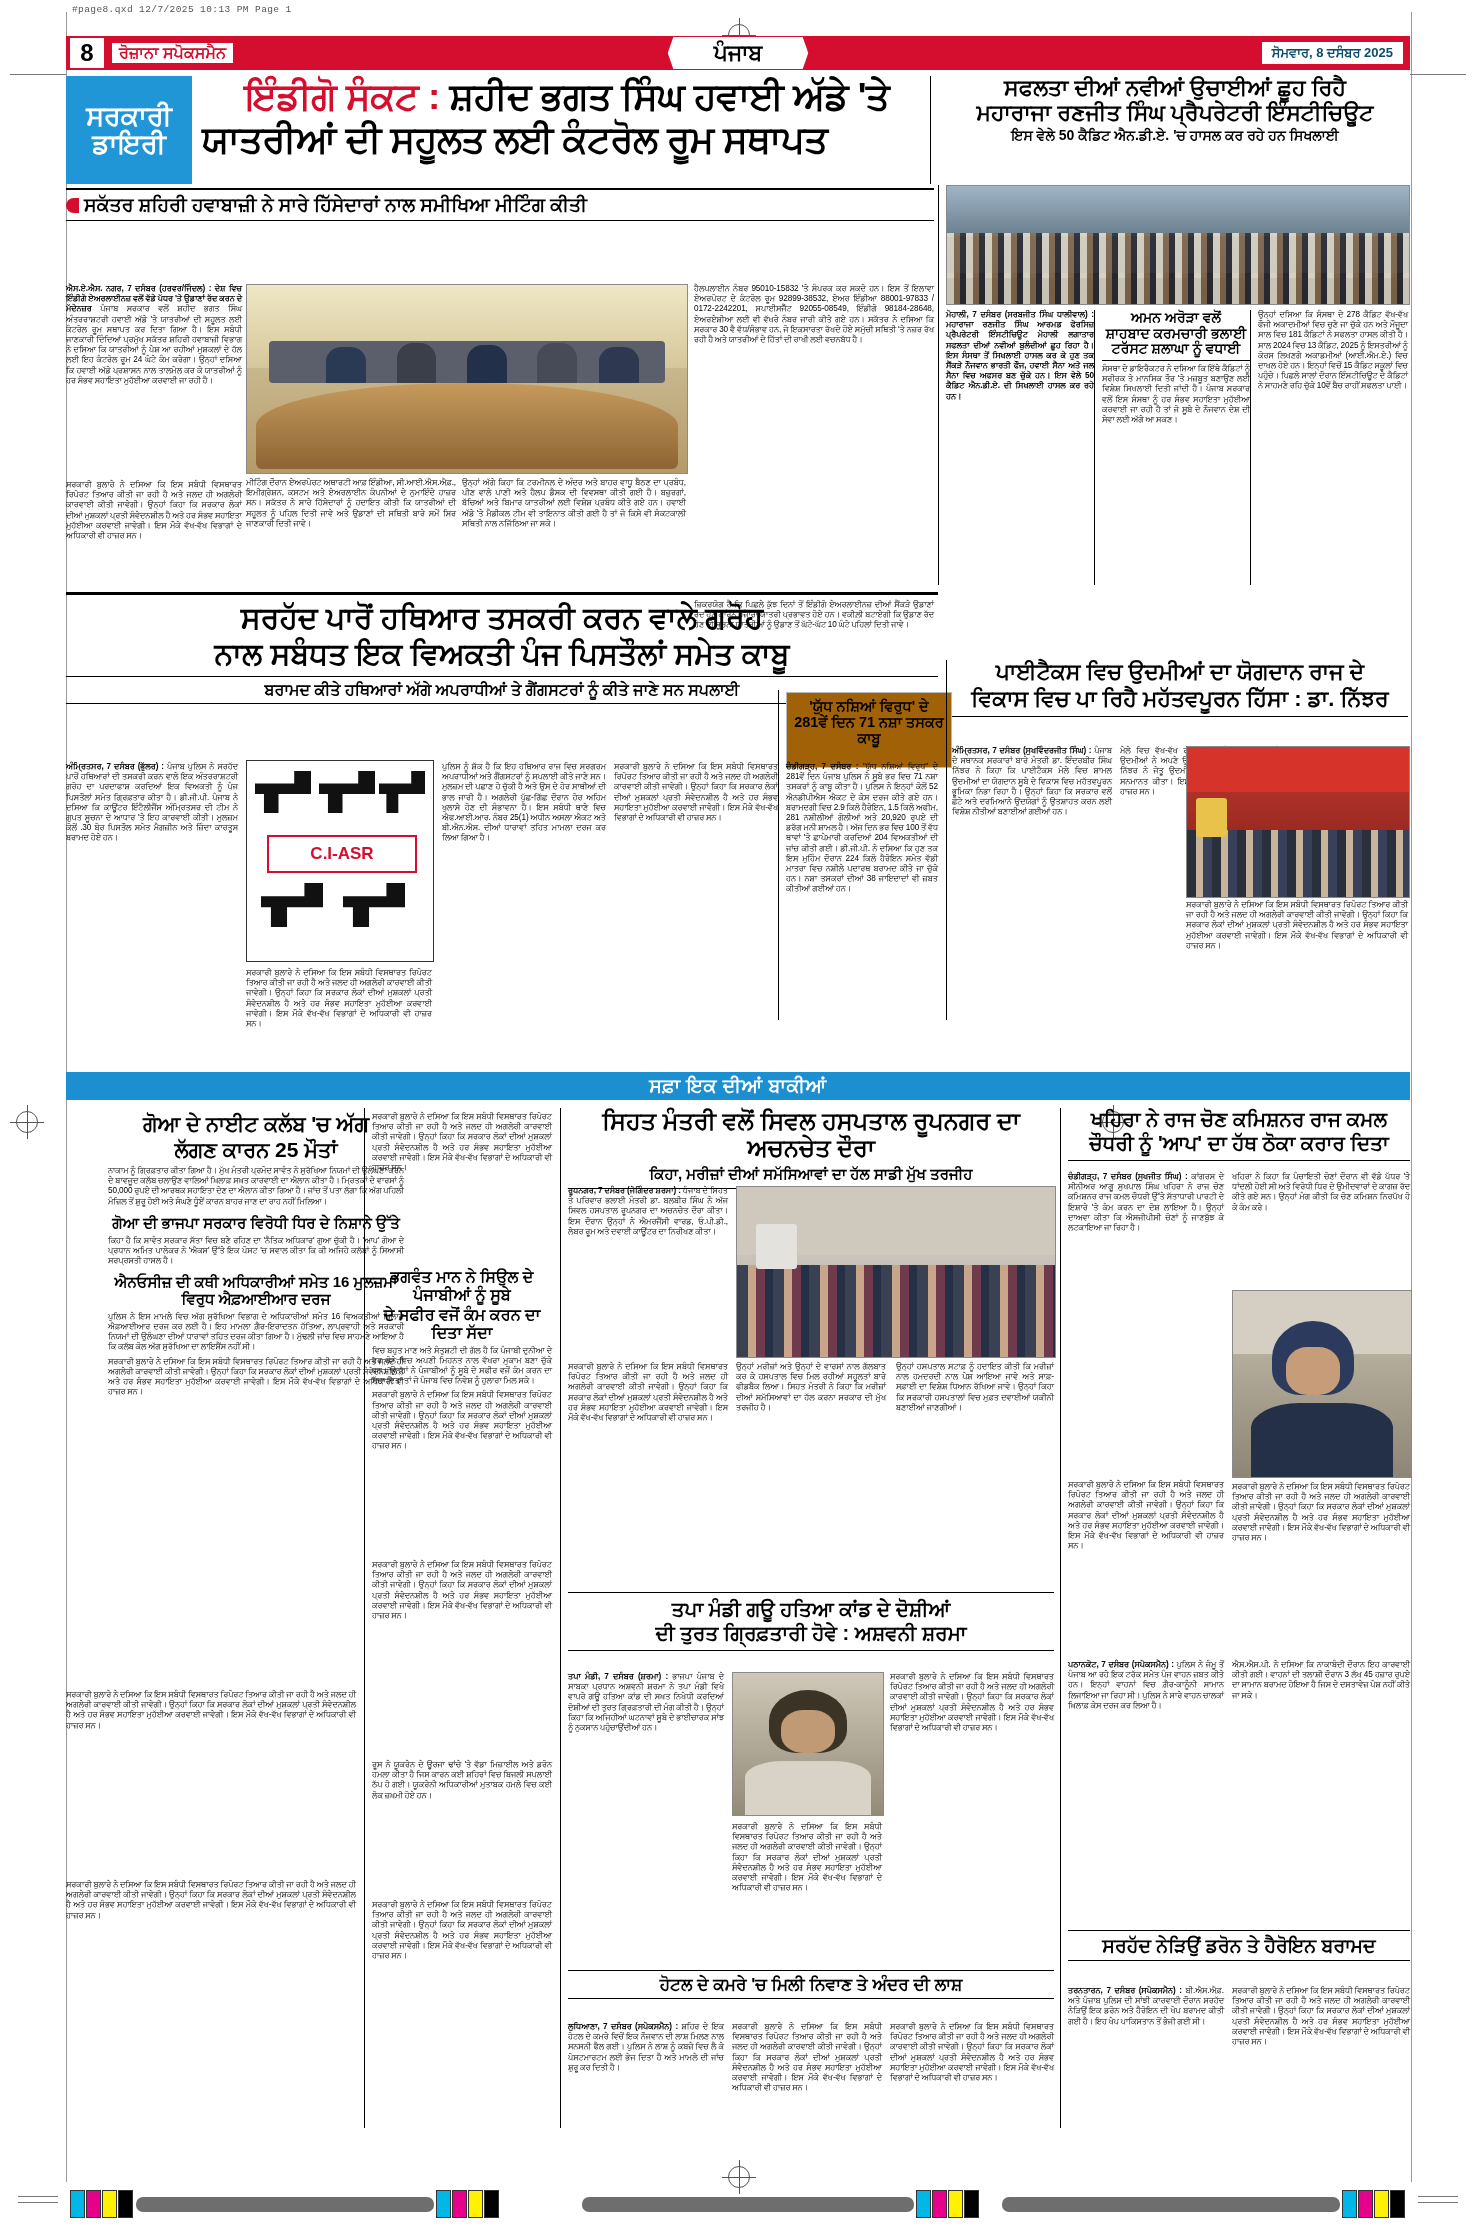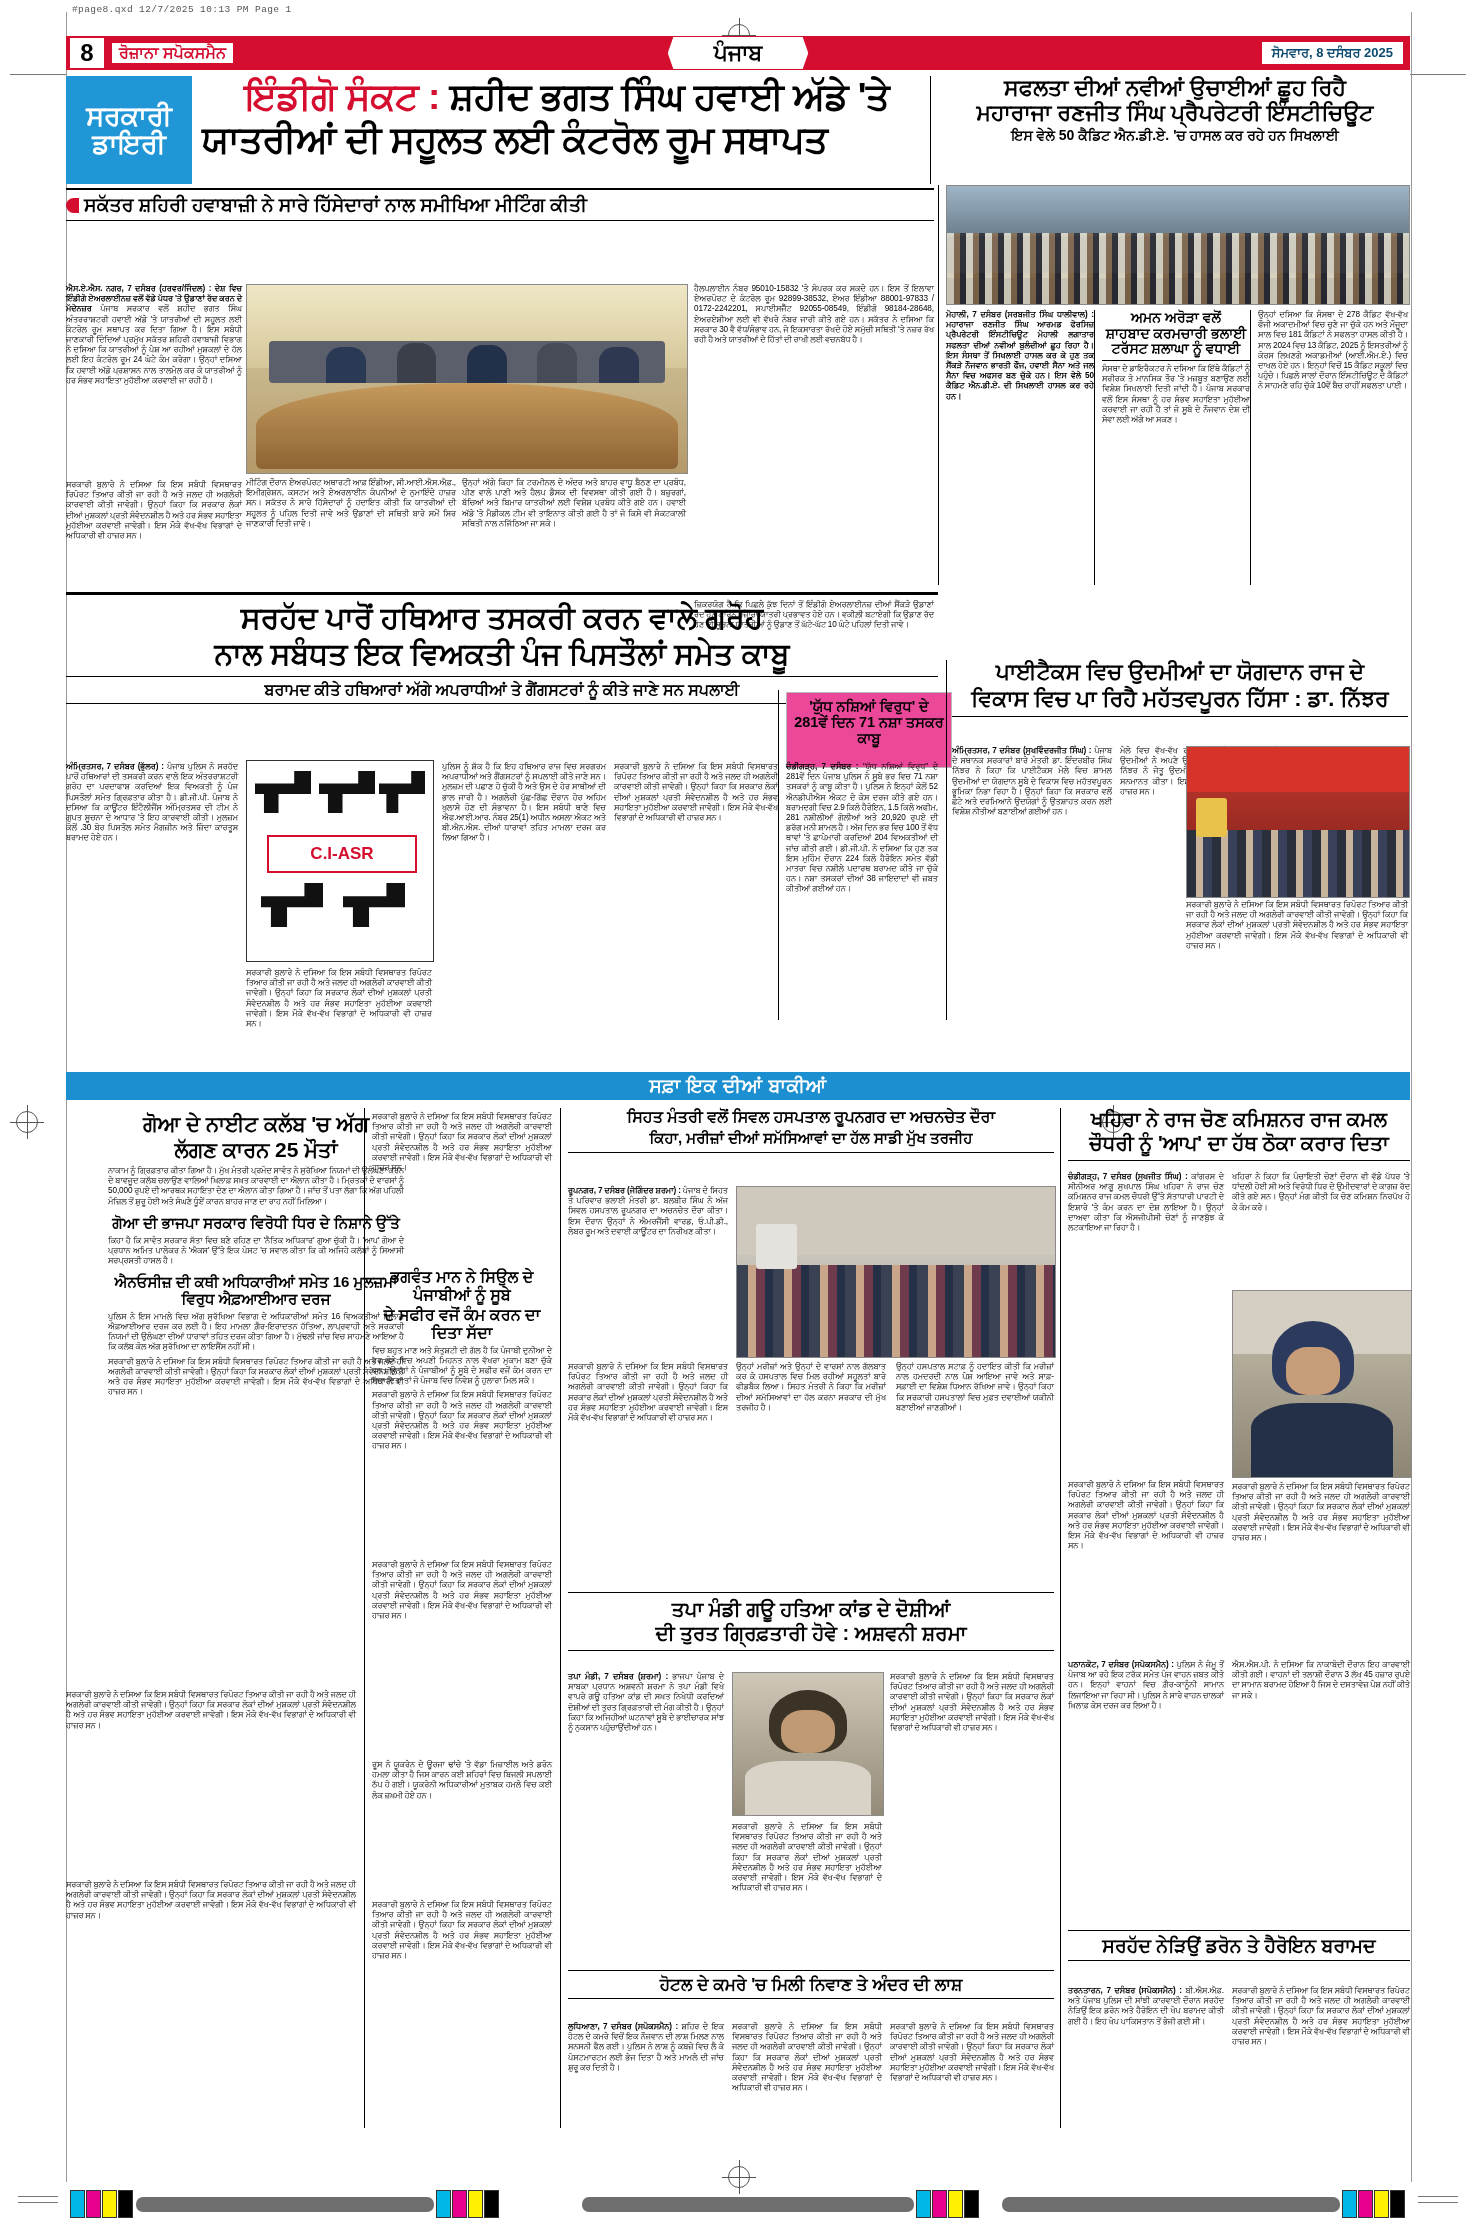--- a/index.html
+++ b/index.html
@@ -54,21 +54,21 @@
      align-items:center;justify-content:center;text-align:center;line-height:1.05;}
   .bluebar{background:#1b8fd0;color:#fff;font-weight:bold;text-align:center;
      font-size:19px;padding:3px 0;letter-spacing:.5px;}
   .hr-thin{height:1px;background:#000;}
   .hr-thick{height:3px;background:#000;}
   .hr-med{height:2px;background:#000;}
 
   
   .photo{background:#c9c9c9;position:relative;overflow:hidden;border:1px solid #8a8a8a;}
 
-  .greybox{background:#ec4899;border:1px solid #b9b9b9;}
+  .greybox{background:#a16207;border:1px solid #b9b9b9;}
   .bullet-red{display:inline-block;width:13px;height:15px;background:#d50d2e;
      border-radius:60% 0 0 60%/50% 0 0 50%;vertical-align:-2px;margin-right:5px;}
 
   
   .cmyk{position:absolute;display:flex;align-items:center;}
   .cmyk i{display:block;width:13px;height:26px;border:1px solid #333;margin-right:1px;}
   .cmyk .bar{height:15px;background:#6e6e6e;border-radius:7px;margin:0 2px;}
   .colbox-c{background:#00b7e8}.colbox-m{background:#e6008c}
   .colbox-y{background:#fff100}.colbox-k{background:#000}
 
@@ -250,21 +250,21 @@
     <div class="hl hl-xs" style="font-size:16px;">ਭਗਵੰਤ ਮਾਨ ਨੇ ਸਿਉਲ ਦੇ ਪੰਜਾਬੀਆਂ ਨੂੰ ਸੂਬੇ</div>
     <div class="hl hl-xs" style="font-size:16px;margin-top:2px;">ਦੇ ਸਫੀਰ ਵਜੋਂ ਕੰਮ ਕਰਨ ਦਾ ਦਿਤਾ ਸੱਦਾ</div>
     <div class="body-text" style="margin-top:4px;">ਵਿਚ ਬਹੁਤ ਮਾਣ ਅਤੇ ਸੰਤੁਸ਼ਟੀ ਦੀ ਗੱਲ ਹੈ ਕਿ ਪੰਜਾਬੀ ਦੁਨੀਆ ਦੇ ਹਰ ਕੋਨੇ ਵਿਚ ਅਪਣੀ ਮਿਹਨਤ ਨਾਲ ਵੱਖਰਾ ਮੁਕਾਮ ਬਣਾ ਚੁੱਕੇ ਹਨ। ਉਨ੍ਹਾਂ ਨੇ ਪੰਜਾਬੀਆਂ ਨੂੰ ਸੂਬੇ ਦੇ ਸਫੀਰ ਵਜੋਂ ਕੰਮ ਕਰਨ ਦਾ ਸੱਦਾ ਦਿਤਾ ਤਾਂ ਜੋ ਪੰਜਾਬ ਵਿਚ ਨਿਵੇਸ਼ ਨੂੰ ਹੁਲਾਰਾ ਮਿਲ ਸਕੇ।</div>
     <div class="body-text" style="margin-top:4px;">ਸਰਕਾਰੀ ਬੁਲਾਰੇ ਨੇ ਦਸਿਆ ਕਿ ਇਸ ਸਬੰਧੀ ਵਿਸਥਾਰਤ ਰਿਪੋਰਟ ਤਿਆਰ ਕੀਤੀ ਜਾ ਰਹੀ ਹੈ ਅਤੇ ਜਲਦ ਹੀ ਅਗਲੇਰੀ ਕਾਰਵਾਈ ਕੀਤੀ ਜਾਵੇਗੀ। ਉਨ੍ਹਾਂ ਕਿਹਾ ਕਿ ਸਰਕਾਰ ਲੋਕਾਂ ਦੀਆਂ ਮੁਸ਼ਕਲਾਂ ਪ੍ਰਤੀ ਸੰਵੇਦਨਸ਼ੀਲ ਹੈ ਅਤੇ ਹਰ ਸੰਭਵ ਸਹਾਇਤਾ ਮੁਹੱਈਆ ਕਰਵਾਈ ਜਾਵੇਗੀ। ਇਸ ਮੌਕੇ ਵੱਖ-ਵੱਖ ਵਿਭਾਗਾਂ ਦੇ ਅਧਿਕਾਰੀ ਵੀ ਹਾਜ਼ਰ ਸਨ।</div>
   </div>
 
   <div class="vline" style="left:364px;top:1108px;height:1020px;"></div>
   <div class="vline" style="left:560px;top:1108px;height:1020px;"></div>
 
   <div style="position:absolute;left:568px;top:1108px;width:486px;">
-    <div class="hl" style="font-size:16px;">ਸਿਹਤ ਮੰਤਰੀ ਵਲੋਂ ਸਿਵਲ ਹਸਪਤਾਲ ਰੂਪਨਗਰ ਦਾ ਅਚਨਚੇਤ ਦੌਰਾ</div>
+    <div class="hl" style="font-size:24px;">ਸਿਹਤ ਮੰਤਰੀ ਵਲੋਂ ਸਿਵਲ ਹਸਪਤਾਲ ਰੂਪਨਗਰ ਦਾ ਅਚਨਚੇਤ ਦੌਰਾ</div>
     <div class="sub-hl" style="font-size:15px;margin-top:3px;">ਕਿਹਾ, ਮਰੀਜ਼ਾਂ ਦੀਆਂ ਸਮੱਸਿਆਵਾਂ ਦਾ ਹੱਲ ਸਾਡੀ ਮੁੱਖ ਤਰਜੀਹ</div>
     <div class="hr-thin" style="margin-top:5px;"></div>
   </div>
   <div style="position:absolute;left:568px;top:1186px;width:160px;" class="body-text">
     <span class="dateline">ਰੂਪਨਗਰ, 7 ਦਸੰਬਰ (ਜੋਗਿੰਦਰ ਸ਼ਰਮਾ) :</span>
     <span>ਪੰਜਾਬ ਦੇ ਸਿਹਤ ਤੇ ਪਰਿਵਾਰ ਭਲਾਈ ਮੰਤਰੀ ਡਾ. ਬਲਬੀਰ ਸਿੰਘ ਨੇ ਅੱਜ ਸਿਵਲ ਹਸਪਤਾਲ ਰੂਪਨਗਰ ਦਾ ਅਚਨਚੇਤ ਦੌਰਾ ਕੀਤਾ। ਇਸ ਦੌਰਾਨ ਉਨ੍ਹਾਂ ਨੇ ਐਮਰਜੈਂਸੀ ਵਾਰਡ, ਓ.ਪੀ.ਡੀ., ਲੇਬਰ ਰੂਮ ਅਤੇ ਦਵਾਈ ਕਾਊਂਟਰ ਦਾ ਨਿਰੀਖਣ ਕੀਤਾ।</span>
   </div>
   <div class="photo" style="position:absolute;left:736px;top:1186px;width:318px;height:170px;background:linear-gradient(#d9d5cc,#b0aba0);">
     <div style="position:absolute;left:0;top:0;width:100%;height:40%;background:#cfc9bd;"></div>
     <div style="position:absolute;left:0;top:46%;width:100%;height:54%;background:repeating-linear-gradient(90deg,#3a4152 0 11px,#c9a58a 11px 19px,#6f3a4c 19px 28px,#253046 28px 36px);"></div>

